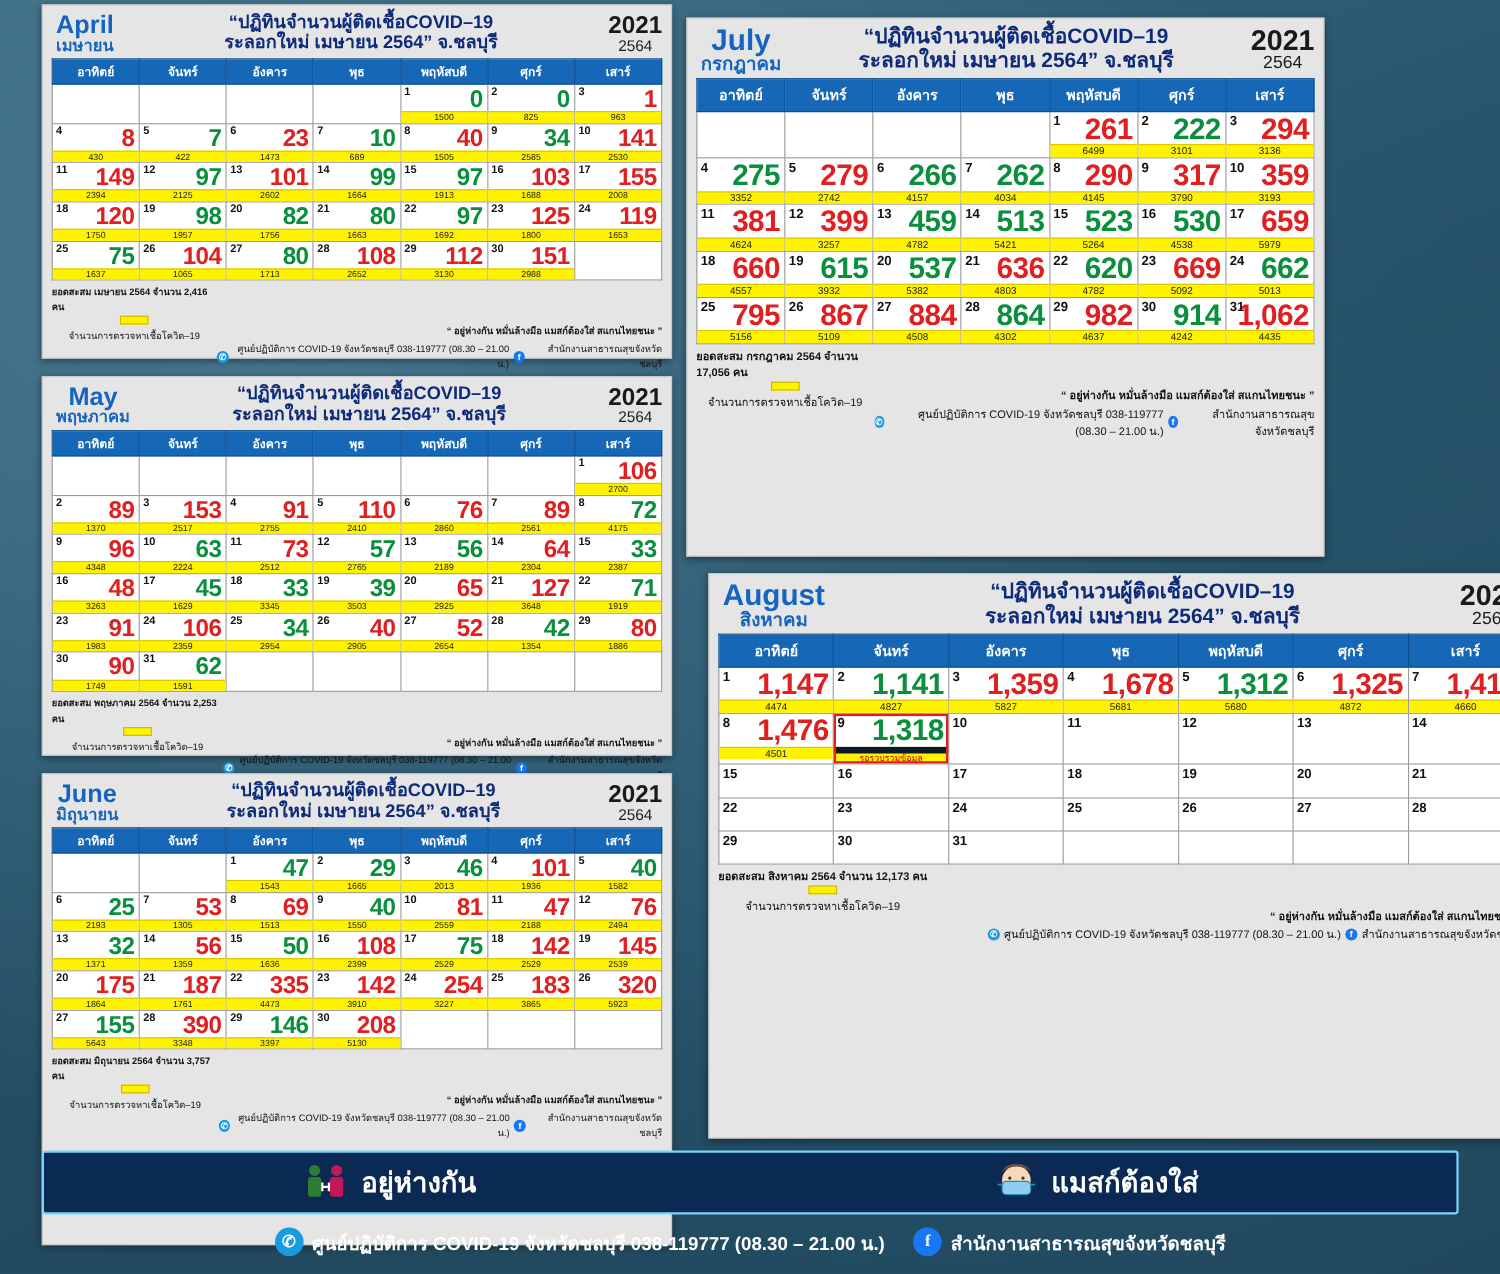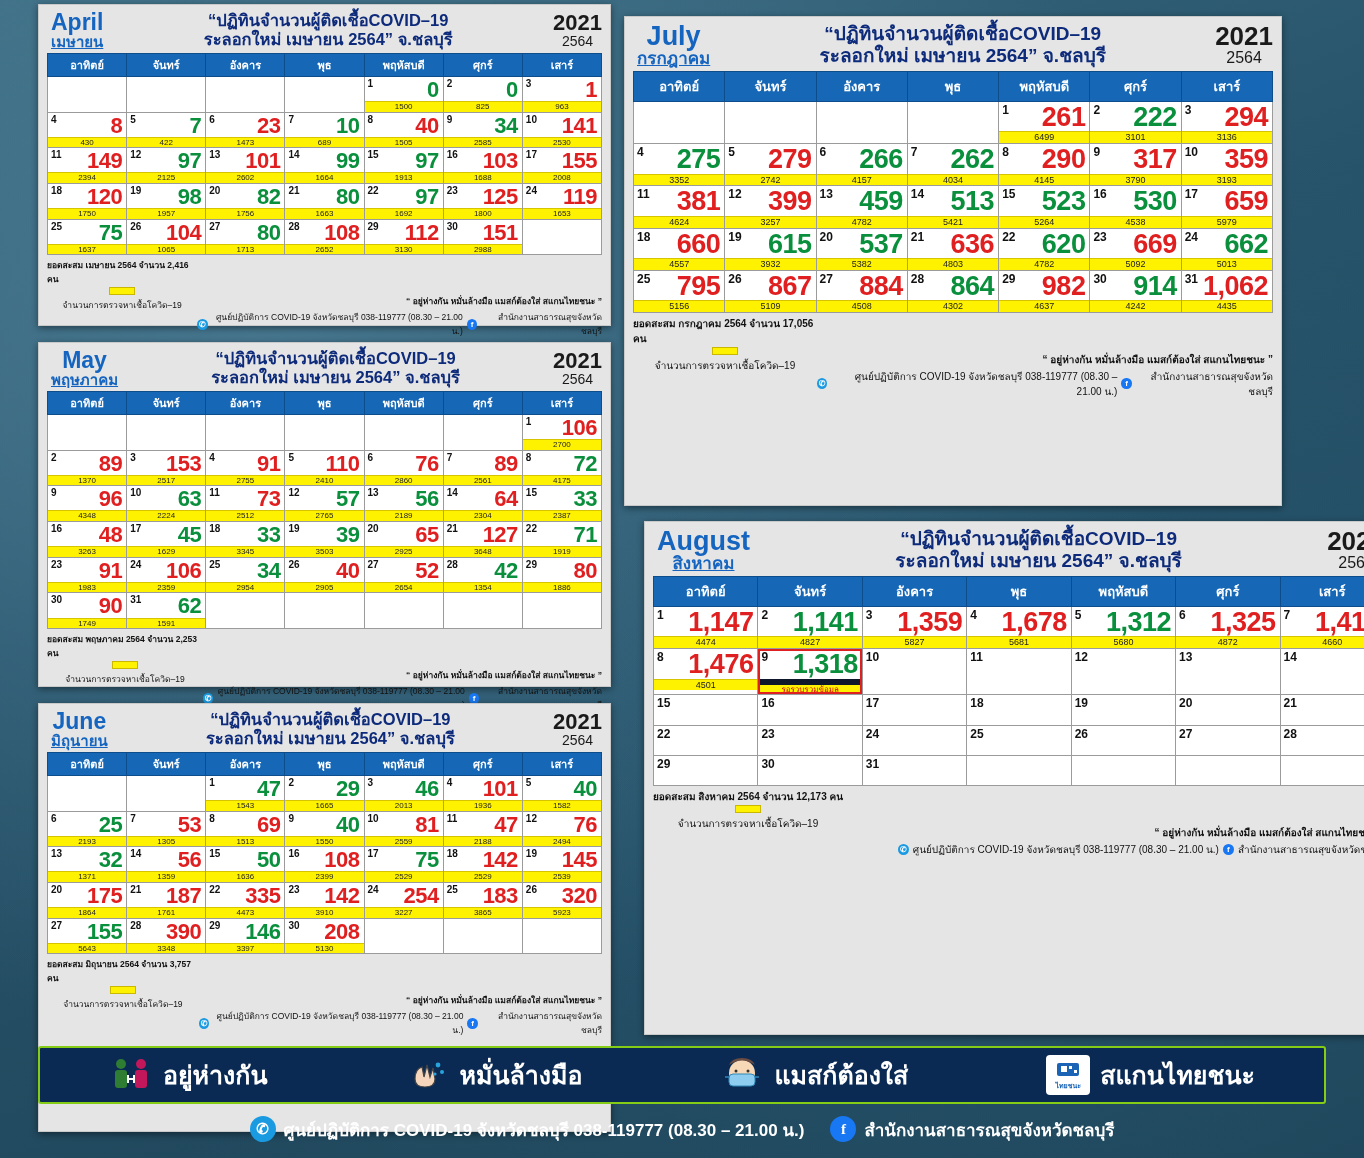--- a/index.html
+++ b/index.html
@@ -20,21 +20,21 @@
   .card {
     position:absolute;
     background:#e5e5e5;
     border:1px solid #c9c9c9;
     box-shadow:0 2px 7px rgba(0,0,0,.45);
     padding:6px 8px 4px 8px;
   }
   .cal-head { display:flex; align-items:center; justify-content:space-between; }
   .m-name { text-align:center; line-height:1.0; color:#1565c0; padding:0 4px; }
   .m-en { font-size:23px; font-weight:bold; }
-  .m-th { font-size:15px; font-weight:bold;text-decoration:underline; }
+  .m-th { font-size:15px; font-weight:bold; }
   .c-title { text-align:center; color:#0d2b7a; font-weight:bold; line-height:1.15; flex:1; }
   .c-title .l1 { font-size:16.5px; }
   .c-title .l2 { font-size:16.5px; }
   .yr { text-align:center; line-height:1.05; color:#1a1a1a; padding-left:4px; }
   .yr .y1 { font-size:22px; font-weight:bold; }
   .yr .y2 { font-size:14px; }
 
   table.cal { border-collapse:collapse; width:100%; margin-top:4px; table-layout:fixed; }
   table.cal th {
     background:#1668b7; color:#fff; font-size:11px; font-weight:bold;
@@ -78,21 +78,21 @@
   .big .yr .y2 { font-size:16px; }
   .big table.cal th { font-size:13px; padding:4px 0; }
   .big .cnt { font-size:27px; }
   .big .dnum { font-size:12px; }
   .big .tests { font-size:9px; }
   .big .foot { font-size:10px; }
 
   
   .banner {
     position:absolute; left:38px; top:1046px; width:1288px; height:58px;
-    background:#0a2a54; border:2px solid #84cc16; border-radius:3px;
+    background:#0a2a54; border:2px solid #7dd3fc; border-radius:3px;
     display:flex; align-items:center; justify-content:space-around;
     color:#ffffff;
   }
   .bitem { display:flex; align-items:center; gap:10px; }
   .bitem .btext { font-size:25px; font-weight:bold; }
   .icon-box { width:44px; height:40px; display:flex; align-items:center; justify-content:center; }
   .bottom-line {
     position:absolute; left:38px; top:1112px; width:1288px; height:34px;
     display:flex; align-items:center; justify-content:center; gap:26px;
     color:#fff; font-size:17px; font-weight:bold;
@@ -1255,21 +1255,21 @@
             <span class="ic-phone">✆</span>
             <span>ศูนย์ปฏิบัติการ COVID-19 จังหวัดชลบุรี 038-119777 (08.30 – 21.00 น.)</span>
             <span class="ic-fb">f</span>
             <span>สำนักงานสาธารณสุขจังหวัดชลบุรี</span>
           </div>
         </div>
       </div>
     </div>
   </div>
 
-  <div class="card big" style="left:624px; top:16px; width:658px; height:490px;">
+  <div class="card big" style="left:624px; top:16px; width:580px; height:490px;">
     <div class="cal-head">
       <div class="m-name">
         <div class="m-en">July</div>
         <div class="m-th">กรกฎาคม</div>
       </div>
       <div class="c-title">
         <div class="l1">“ปฏิทินจำนวนผู้ติดเชื้อCOVID–19</div>
         <div class="l2">ระลอกใหม่ เมษายน 2564” จ.ชลบุรี</div>
       </div>
       <div class="yr">
@@ -1988,52 +1988,29 @@
           <rect x="26" y="15" width="12" height="18" rx="3" fill="#c2185b"></rect>
           <path d="M19 24 h6" stroke="#fff" stroke-width="2"></path>
           <path d="M19 20 v8 M25 20 v8" stroke="#fff" stroke-width="2"></path>
         </svg>
       </span>
       <span class="btext">อยู่ห่างกัน</span>
     </div>
     <div class="bitem">
       <span class="icon-box">
         <svg width="44" height="40" viewBox="0 0 44 40">
-          <path d="M10 24 q0-10 7-12 l2 10 3-12 3 12 3-9 2 11 q0 8-10 8 t-10-8z" fill="#f5d6bd" stroke="#444" stroke-width="1.2"></path>
-          <circle cx="33" cy="10" r="2.4" fill="#29a3dc"></circle>
-          <circle cx="37" cy="17" r="2" fill="#29a3dc"></circle>
-          <circle cx="30" cy="19" r="1.6" fill="#29a3dc"></circle>
-        </svg>
-      </span>
-      <span class="btext">หมั่นล้างมือ</span>
-    </div>
-    <div class="bitem">
-      <span class="icon-box">
-        <svg width="44" height="40" viewBox="0 0 44 40">
           <circle cx="22" cy="18" r="13" fill="#f7d9b8"></circle>
           <path d="M9 10 q13-9 26 0 q-3-7-13-7 t-13 7z" fill="#6d4c41"></path>
           <rect x="9" y="19" width="26" height="12" rx="4" fill="#8ecdf0" stroke="#2f87b7" stroke-width="1"></rect>
           <path d="M9 22 h-4 M35 22 h4" stroke="#2f87b7" stroke-width="1.6"></path>
           <circle cx="16" cy="16" r="1.5" fill="#333"></circle>
           <circle cx="28" cy="16" r="1.5" fill="#333"></circle>
         </svg>
       </span>
       <span class="btext">แมสก์ต้องใส่</span>
-    </div>
-    <div class="bitem">
-      <span class="icon-box" style="background:#fff;border-radius:4px;flex-direction:column;">
-        <svg width="26" height="20" viewBox="0 0 26 20">
-          <rect x="2" y="3" width="22" height="13" rx="2" fill="#1b63b5"></rect>
-          <rect x="6" y="6" width="6" height="6" fill="#fff"></rect>
-          <rect x="14" y="6" width="3" height="3" fill="#fff"></rect>
-          <rect x="19" y="10" width="3" height="3" fill="#fff"></rect>
-        </svg>
-        <span style="font-size:7px;color:#1b63b5;font-weight:bold;">ไทยชนะ</span>
-      </span>
-      <span class="btext">สแกนไทยชนะ</span>
     </div>
   </div>
 
   <div class="bottom-line">
     <div class="bl-item">
       <span class="circ blue">✆</span>
       <span>ศูนย์ปฏิบัติการ COVID-19 จังหวัดชลบุรี 038-119777 (08.30 – 21.00 น.)</span>
     </div>
     <div class="bl-item">
       <span class="circ fb">f</span>

